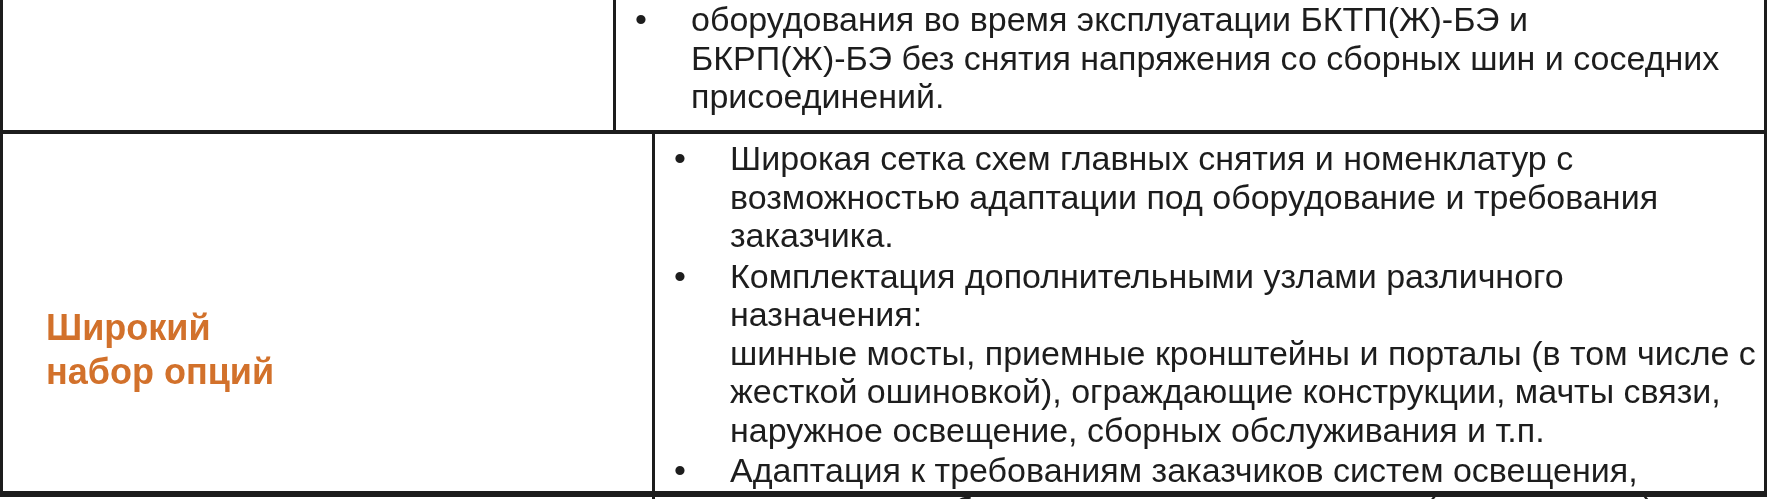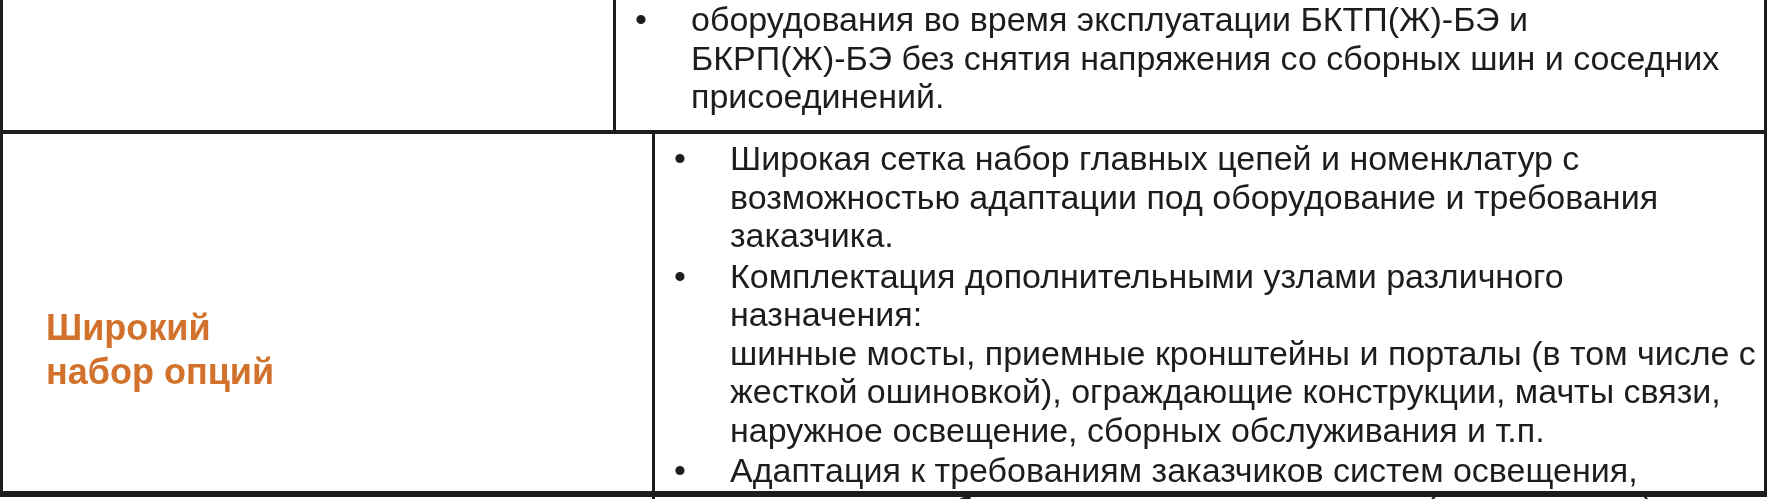--- a/index.html
+++ b/index.html
@@ -86,21 +86,21 @@
   </div>
 
   <div class="row row-main">
     <div class="cell cell-left heading-cell">
       <div class="feature-heading">Широкий
 набор опций</div>
     </div>
     <div class="cell cell-right">
       <div class="bullet-item">
         <span class="bullet-marker">•</span>
-        <span class="bullet-text">Широкая сетка набор главных цепей и номенклатур с
+        <span class="bullet-text">Широкая сетка схем главных снятия и номенклатур с
 возможностью адаптации под оборудование и требования
 заказчика.</span>
       </div>
       <div class="bullet-item">
         <span class="bullet-marker">•</span>
         <span class="bullet-text">Комплектация дополнительными узлами различного назначения:
 шинные мосты, приемные кронштейны и порталы (в том числе с
 жесткой ошиновкой), ограждающие конструкции, мачты связи,
 наружное освещение, сборных обслуживания и т.п.</span>
       </div>

